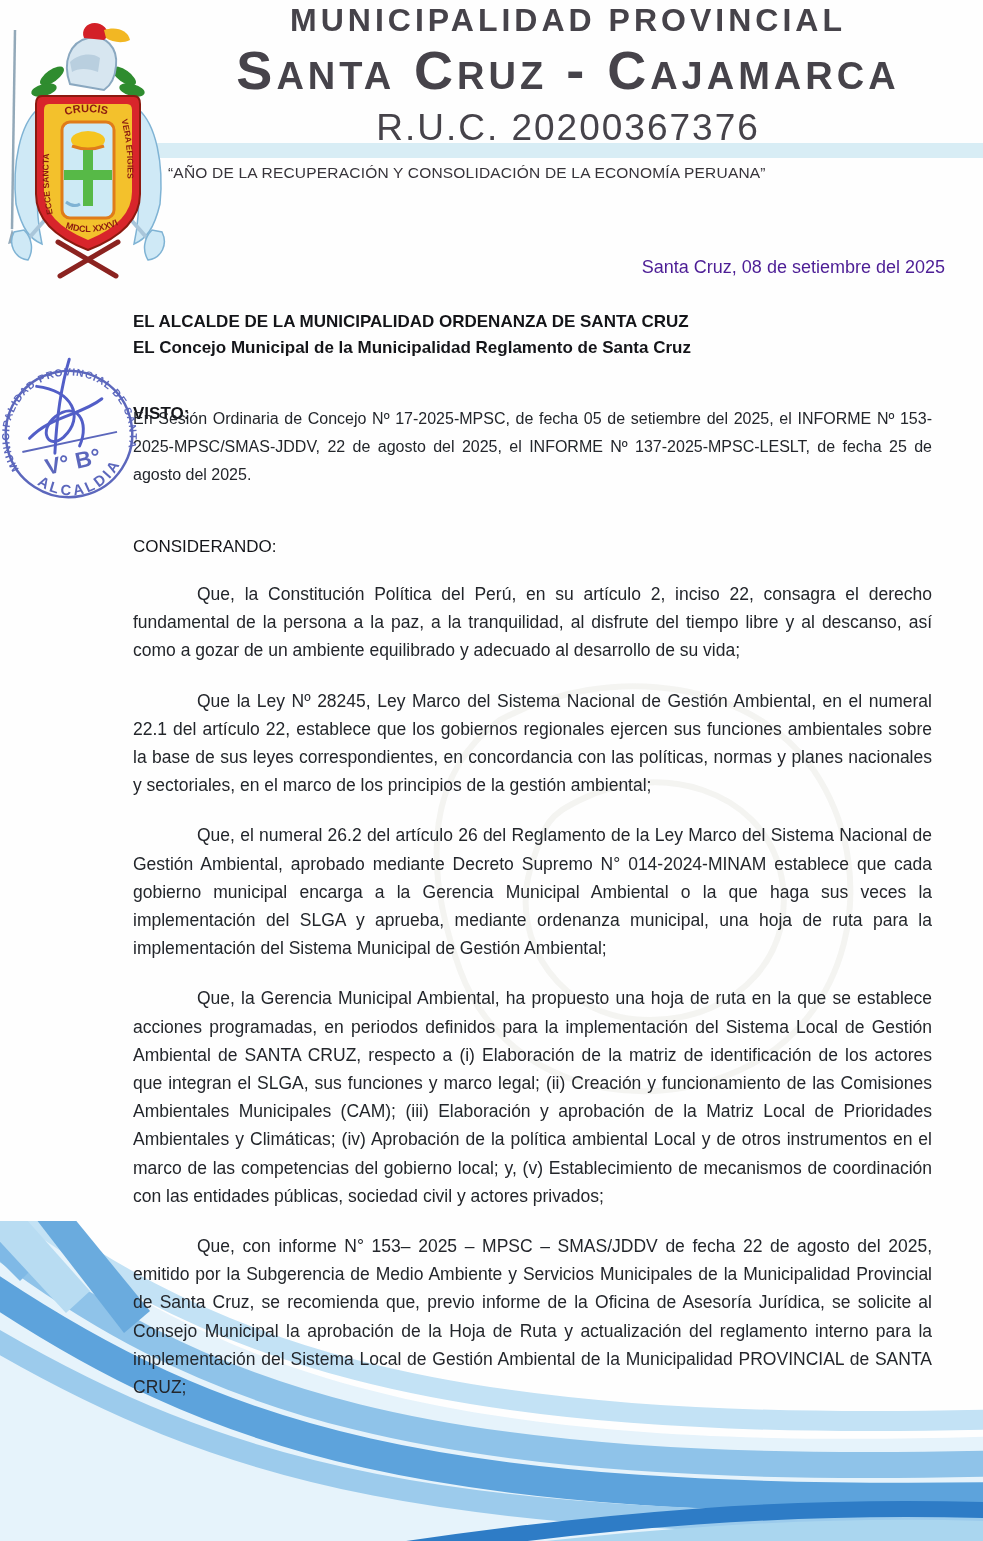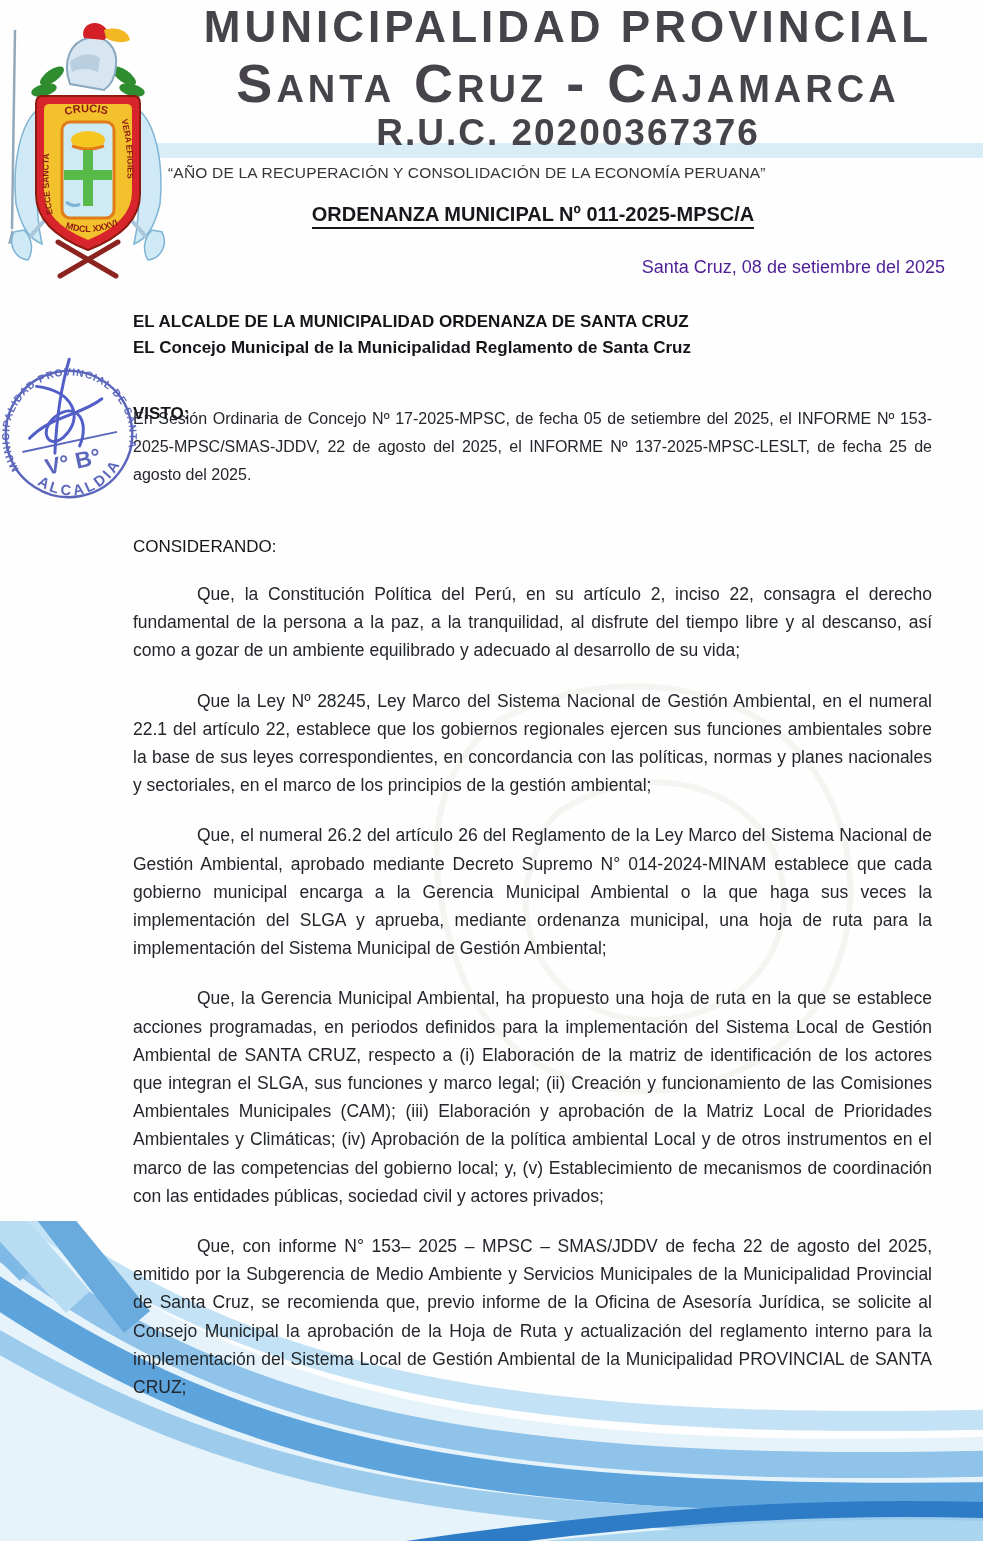--- a/index.html
+++ b/index.html
@@ -8,24 +8,24 @@
     position:relative; width:983px; height:1541px; margin:0 auto;
     background:#fefefe; overflow:hidden;
     font-family:"Liberation Sans", sans-serif; color:#23262b;
   }
   
   .blue-bar { position:absolute; left:106px; top:143px; width:877px; height:15px;
     background:#d8edf5; z-index:1; }
   .emblem { position:absolute; left:0px; top:14px; width:176px; height:270px; z-index:3; }
   .header-text { position:absolute; left:168px; top:2px; width:800px; text-align:center;
     z-index:2; color:#46434a; }
-  .org-line1 { font-size:44px; font-weight:700; letter-spacing:4px; }
+  .org-line1 { font-size:32px; font-weight:700; letter-spacing:4px; }
   .org-line2 { font-size:54px; font-weight:700; font-variant:small-caps; letter-spacing:4px;
     margin-top:2px; line-height:58px; }
-  .org-ruc  { font-size:37px; font-weight:700; letter-spacing:2px; margin-top:0; }
+  .org-ruc  { font-size:37px; font-weight:400; letter-spacing:2px; margin-top:8px; }
   .year-quote { position:absolute; left:168px; top:164px; width:800px; text-align:left;
     font-size:15.5px; color:#37343a; z-index:2; letter-spacing:0.2px; }
   .doc-title { position:absolute; left:133px; top:203px; width:800px; text-align:center;
     font-size:20px; font-weight:700; color:#17181c; z-index:2; }
   .doc-title span { border-bottom:2.5px solid #17181c; padding-bottom:2px; }
   .dateline { position:absolute; right:38px; top:257px; font-size:18px; color:#4c1d95; z-index:2; }
 
   
   .issuer { position:absolute; left:133px; top:309px; width:800px; z-index:2;
     font-weight:700; font-size:17px; line-height:26px; color:#141519; }
@@ -135,23 +135,20 @@
   </svg>
 
   <div class="header-text">
     <div class="org-line1">MUNICIPALIDAD PROVINCIAL</div>
     <div class="org-line2">Santa Cruz - Cajamarca</div>
     <div class="org-ruc">R.U.C. 20200367376</div>
   </div>
 
   <div class="year-quote">“AÑO DE LA RECUPERACIÓN Y CONSOLIDACIÓN DE LA ECONOMÍA PERUANA”</div>
 
-  <div class="doc-title">
-    <span>ORDENANZA MUNICIPAL Nº 011-2025-MPSC/A</span>
-  </div>
 
   <div class="dateline">Santa Cruz, 08 de setiembre del 2025</div>
 
   <div class="issuer">
     <div>EL ALCALDE DE LA MUNICIPALIDAD ORDENANZA DE SANTA CRUZ</div>
     <div>EL Concejo Municipal de la Municipalidad Reglamento de Santa Cruz</div>
   </div>
 
   <svg class="stamp" viewBox="0 0 160 160">
     <g transform="rotate(-12 80 80)" stroke="#4653b4" fill="#4653b4">

